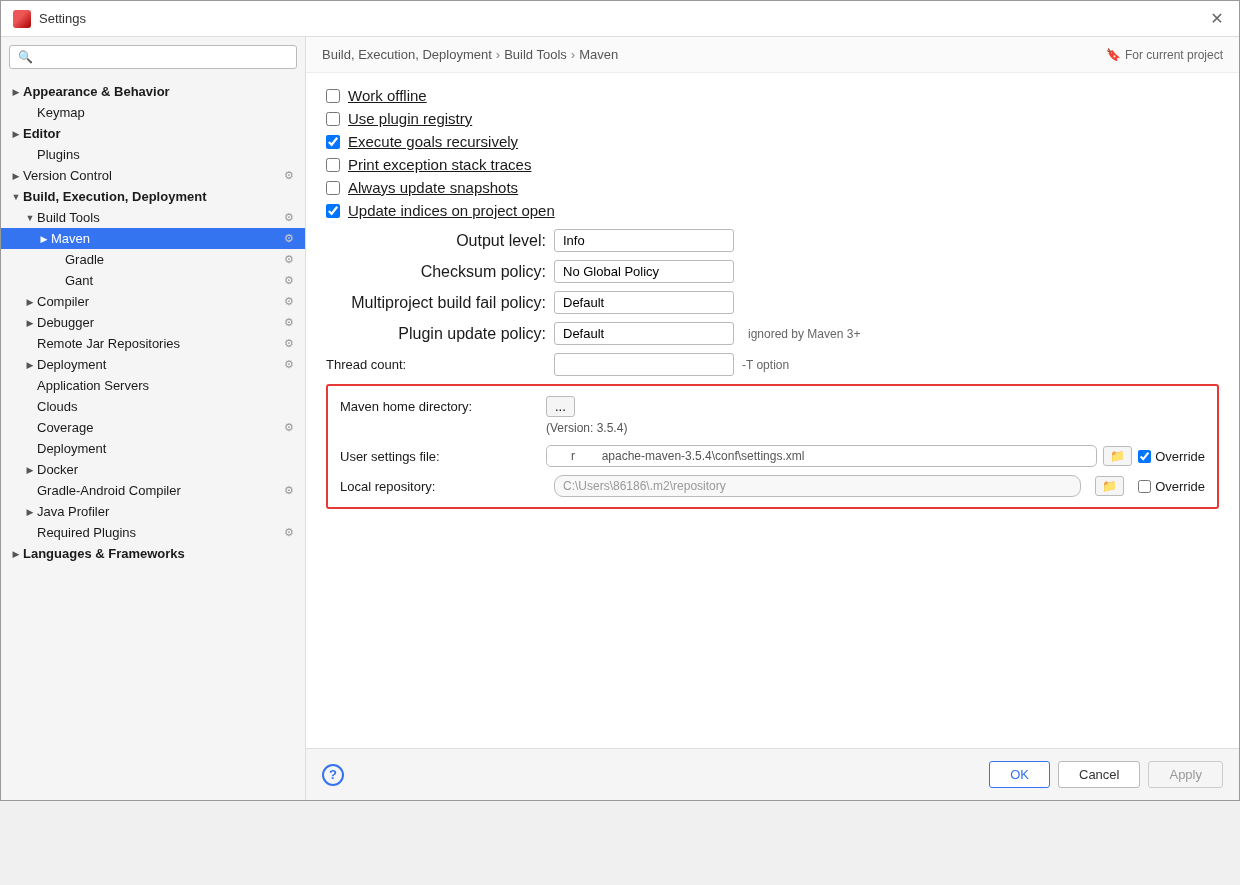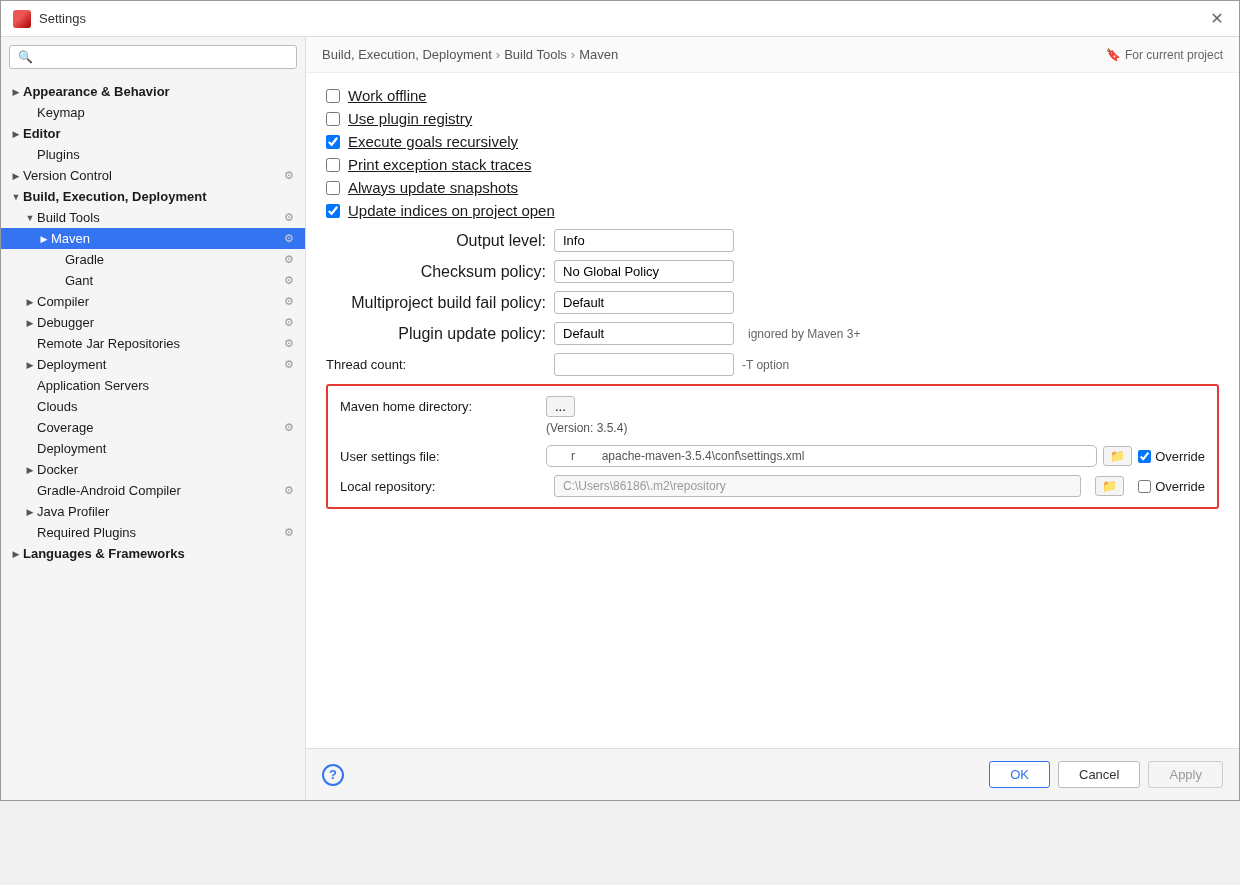--- a/index.html
+++ b/index.html
@@ -335,21 +335,21 @@
     .local-repo-label {
       width: 200px;
       font-size: 13px;
       flex-shrink: 0;
     }
 
     .local-repo-input {
       flex: 1;
       padding: 3px 8px;
       border: 1px solid #bbb;
-      border-radius: 3px;
+      border-radius: 9px;
       font-size: 12px;
       color: #999;
       background: #f8f8f8;
     }
 
     
     .thread-count-row {
       display: flex;
       align-items: center;
       gap: 8px;

